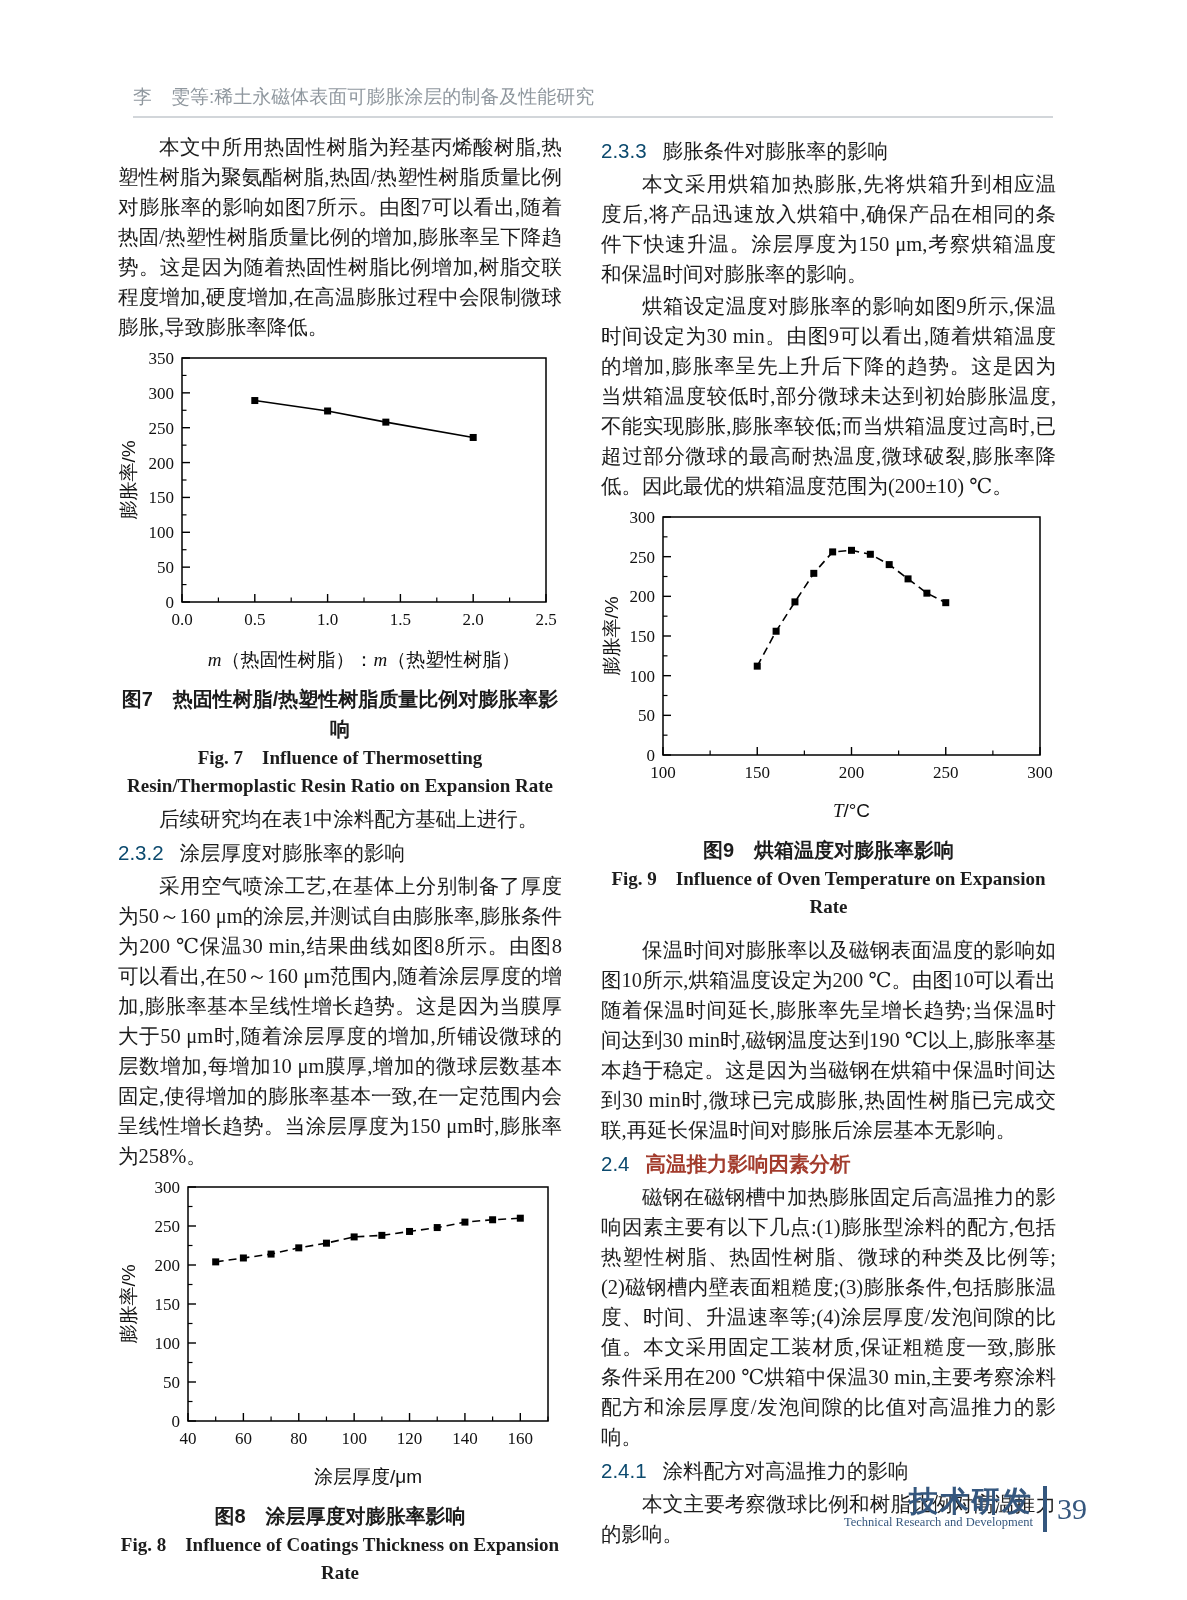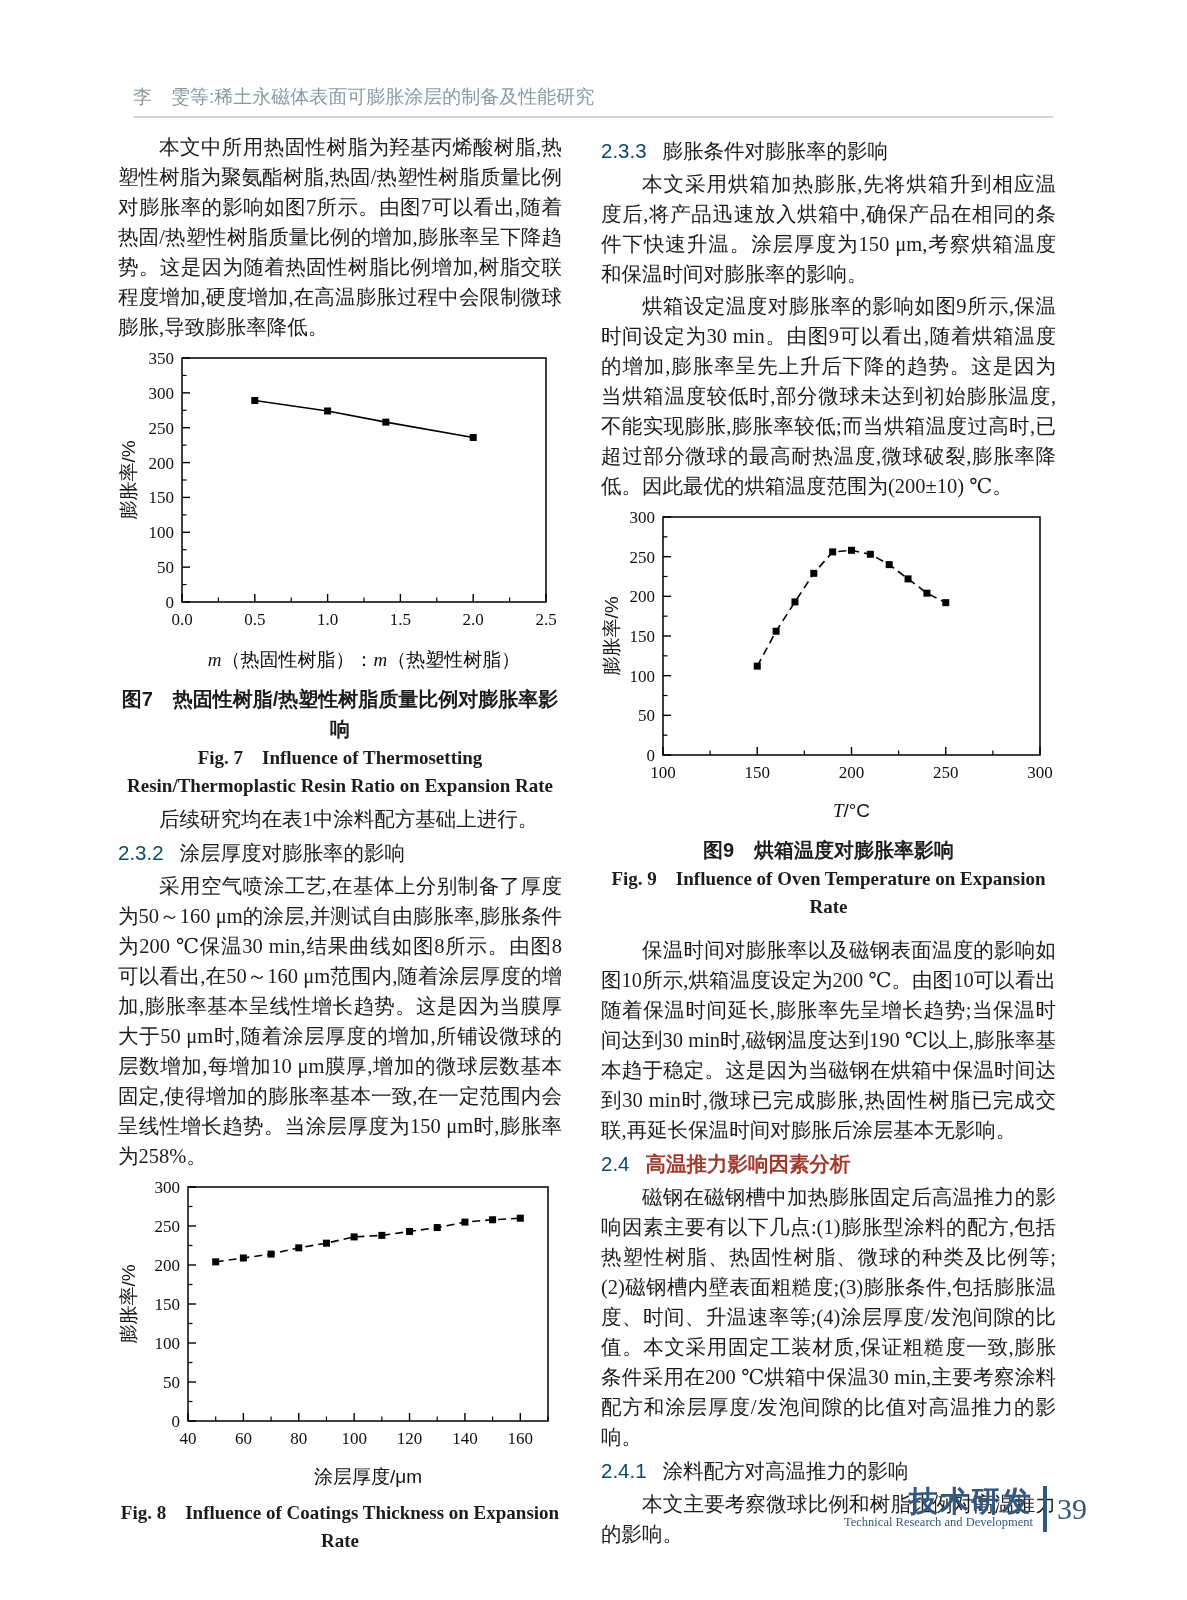--- a/index.html
+++ b/index.html
@@ -159,20 +159,21 @@
             <rect x="177.26923076923077" y="67.34" width="7" height="7" fill="#000"></rect>
             <rect x="204.96153846153848" y="62.66" width="7" height="7" fill="#000"></rect>
             <rect x="232.65384615384616" y="56.42000000000001" width="7" height="7" fill="#000"></rect>
             <rect x="260.3461538461538" y="54.86" width="7" height="7" fill="#000"></rect>
             <rect x="288.03846153846155" y="50.95999999999999" width="7" height="7" fill="#000"></rect>
             <rect x="315.7307692307692" y="47.06" width="7" height="7" fill="#000"></rect>
             <rect x="343.42307692307696" y="41.60000000000001" width="7" height="7" fill="#000"></rect>
             <rect x="371.1153846153846" y="39.260000000000005" width="7" height="7" fill="#000"></rect>
             <rect x="398.8076923076923" y="37.69999999999999" width="7" height="7" fill="#000"></rect>
           </svg></div>
+      <div class="fig-cap-cn">图8　涂层厚度对膨胀率影响</div>
       <div class="fig-cap-en">Fig. 8　Influence of Coatings Thickness on Expansion Rate</div>
     </div>
   </div>
 
   <div class="col col-right">
     <div class="sec-head">
       <span class="sec-num">2.3.3</span><span class="sec-title">膨胀条件对膨胀率的影响</span>
     </div>
 
     <p class="para">本文采用烘箱加热膨胀,先将烘箱升到相应温度后,将产品迅速放入烘箱中,确保产品在相同的条件下快速升温。涂层厚度为150 μm,考察烘箱温度和保温时间对膨胀率的影响。</p>

